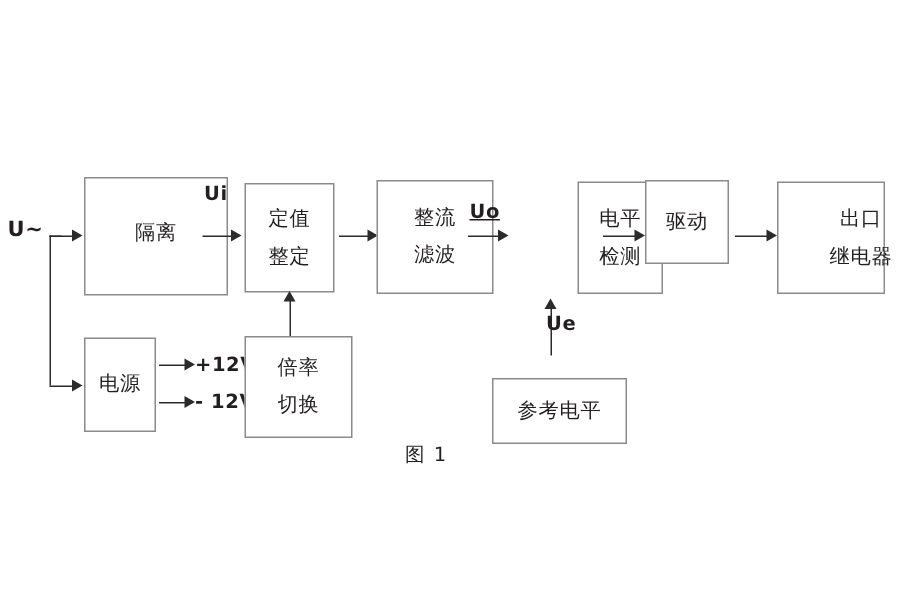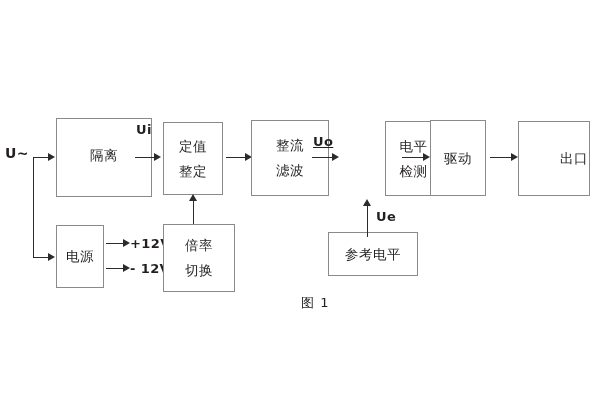--- a/index.html
+++ b/index.html
@@ -121,29 +121,30 @@
   <div class="arrow-r" style="left:332px; top:152.8px;"></div>
 
   <div class="box" style="left:341px; top:121px; width:57px; height:75px;margin-left:44px;">
     <span class="ln">电平</span>
     <span class="ln">检测</span>
   </div>
 
   <div class="hline" style="left:402px; top:157px; width:22px;"></div>
   <div class="arrow-r" style="left:423px; top:152.8px;"></div>
 
-  <div class="box" style="left:430px; top:120px; width:56px; height:76px;">
+  <div class="box" style="left:430px; top:120px; width:56px; height:56px;">
     <span class="ln">驱动</span>
   </div>
 
   <div class="hline" style="left:490px; top:157px; width:22px;"></div>
   <div class="arrow-r" style="left:511px; top:152.8px;"></div>
 
   <div class="box" style="left:518px; top:121px; width:72px; height:75px;padding-left:40px;">
     <span class="ln">出口</span>
+    <span class="ln">继电器</span>
   </div>
 
   <div class="box" style="left:56px; top:225px; width:48px; height:63px; font-size:13.5px;justify-content:center;">
     <span class="ln">电源</span>
   </div>
 
   <div class="hline" style="left:106px; top:243px; width:18px;"></div>
   <div class="arrow-r" style="left:123px; top:238.8px;"></div>
   <div class="lbl lbl-bold" style="left:130px; top:236px;">+12V</div>
 
@@ -152,23 +153,23 @@
   <div class="lbl lbl-bold" style="left:130px; top:261px;">- 12V</div>
 
   <div class="box" style="left:163px; top:224px; width:72px; height:68px;">
     <span class="ln">倍率</span>
     <span class="ln">切换</span>
   </div>
 
   <div class="vline" style="left:193px; top:200px; height:24px;"></div>
   <div class="arrow-u" style="left:188.8px; top:194px;"></div>
 
-  <div class="box" style="left:328px; top:232px; width:90px; height:44px;">
+  <div class="box" style="left:328px; top:252px; width:90px; height:44px;">
     <span class="ln">参考电平</span>
   </div>
 
   <div class="vline" style="left:367px; top:205px; height:32px;"></div>
   <div class="arrow-u" style="left:362.8px; top:199px;"></div>
-  <div class="lbl lbl-bold" style="left:376px; top:209px;">Ue</div>
+  <div class="lbl lbl-bold" style="left:364px; top:209px;">Ue</div>
 
-  <div class="caption" style="left:301px; top:294px;">图 1</div>
+  <div class="caption" style="left:270px; top:294px;">图 1</div>
 
 </div>
 
 </body></html>

